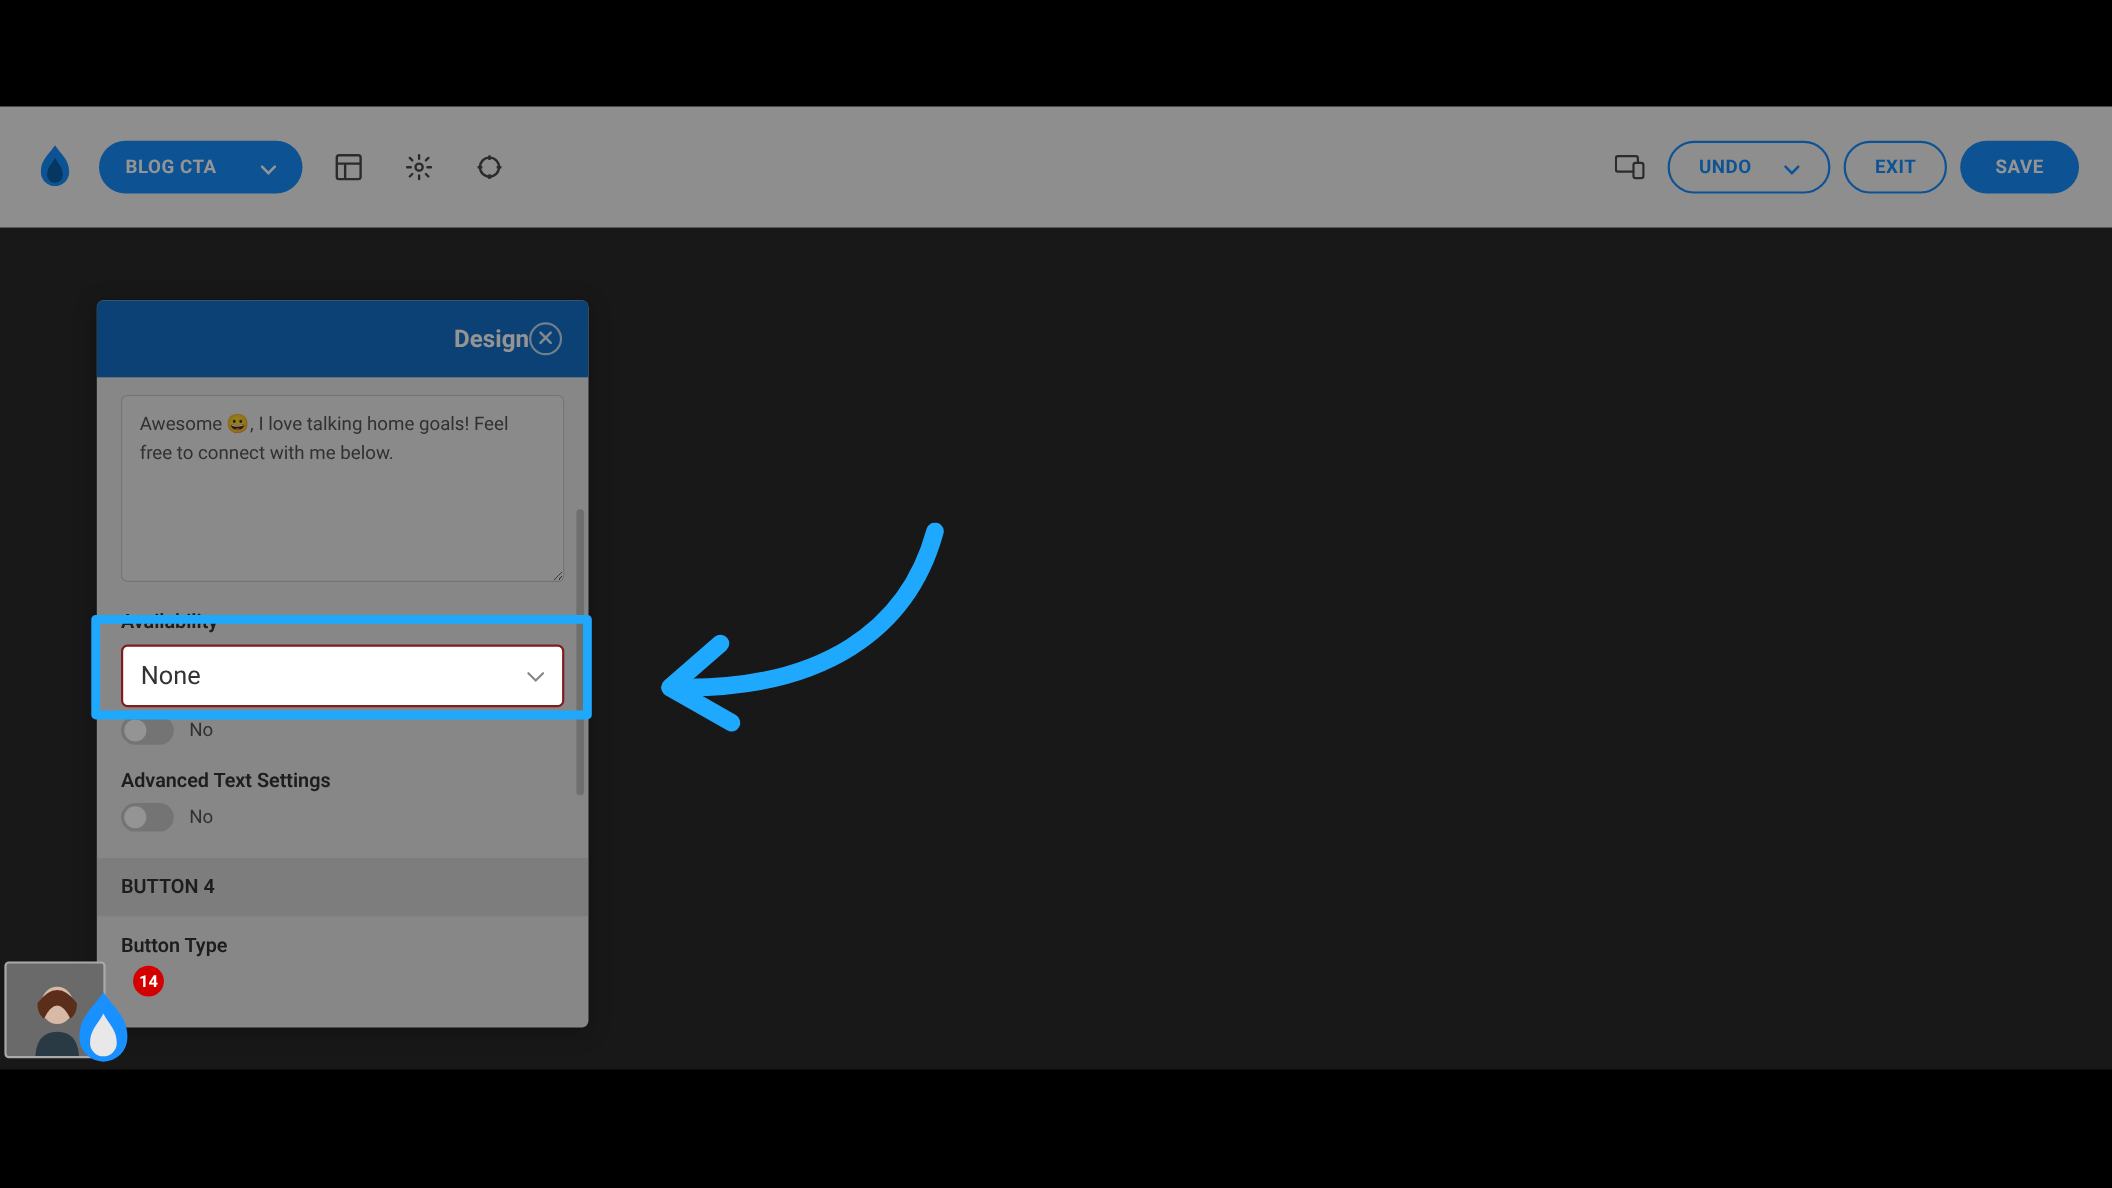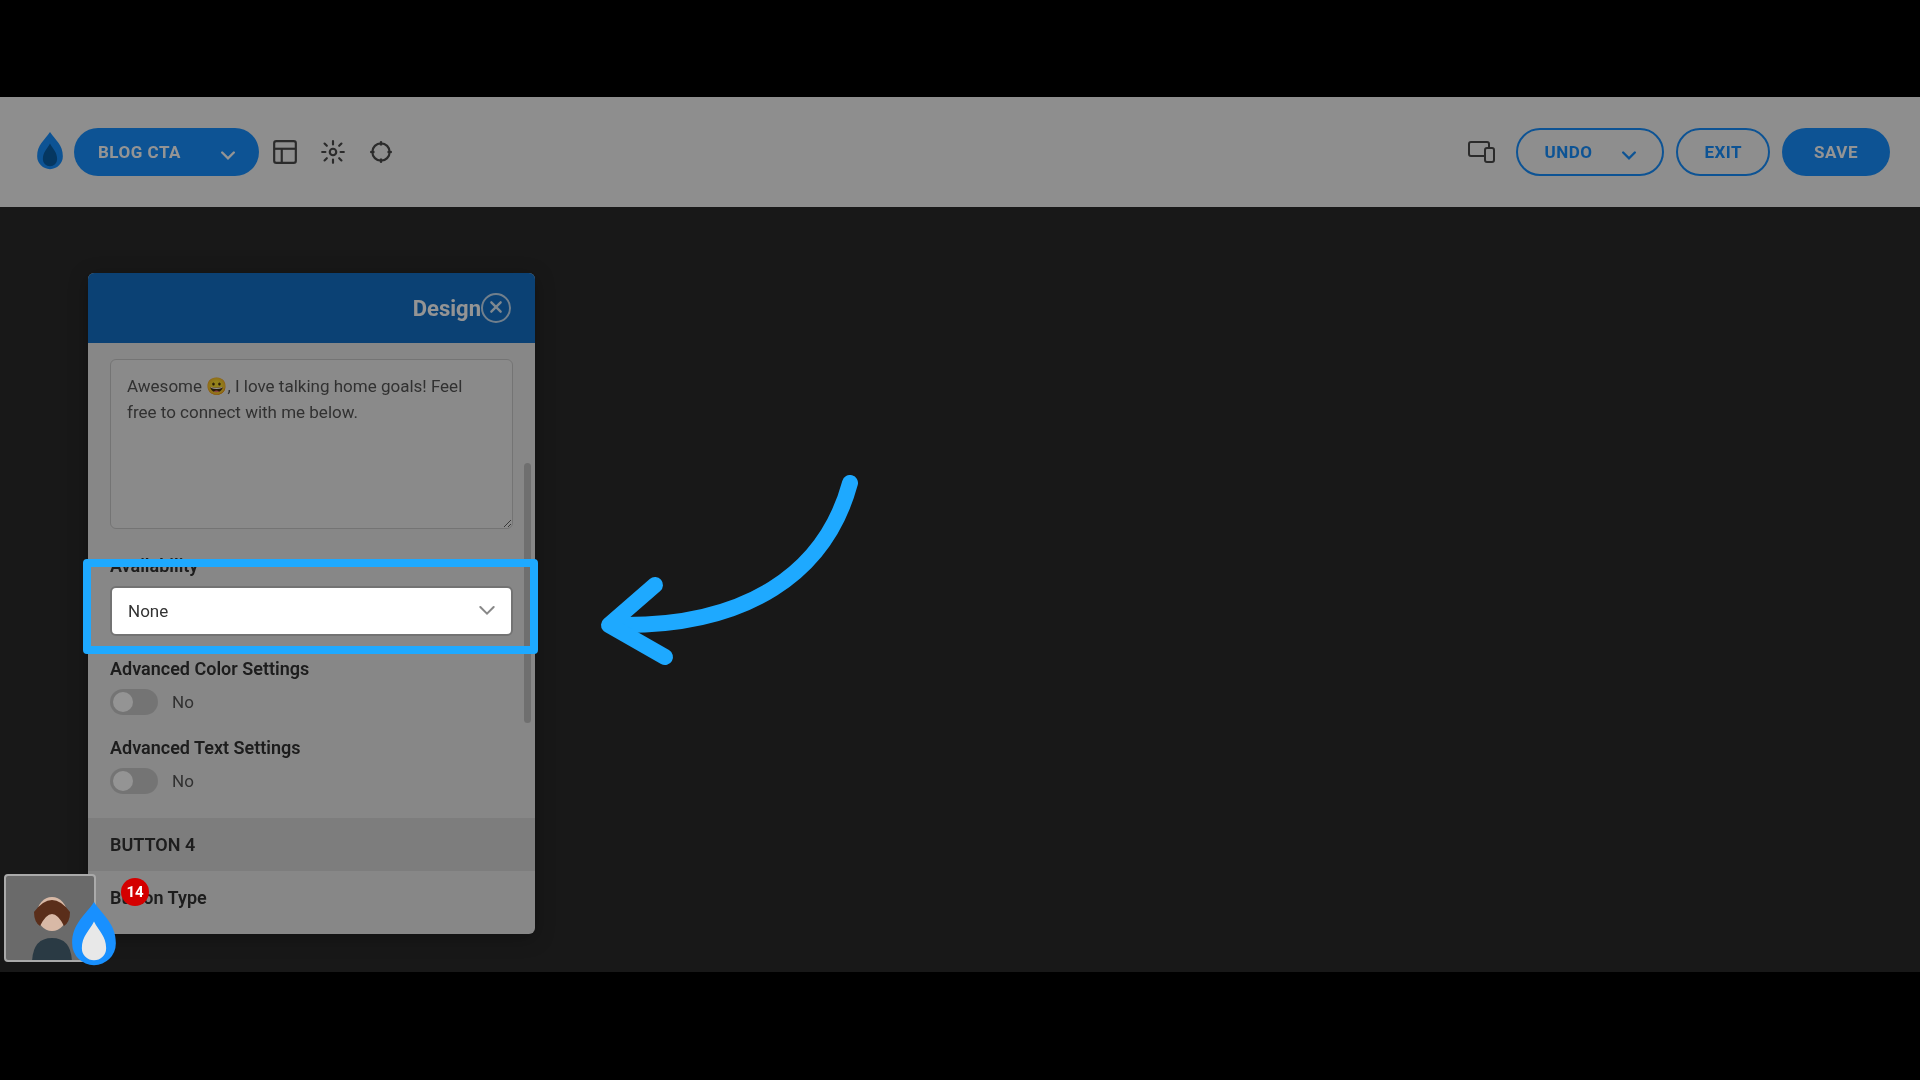--- a/index.html
+++ b/index.html
@@ -20,21 +20,21 @@
   background: #2a2a2a;
 }
 .toolbar {
   height: 110px;
   background: #f5f5f5;
   display: flex;
   align-items: center;
   padding: 0 30px;
   justify-content: space-between;
 }
-.toolbar-left { display: flex; align-items: center; gap: 4px; }
+.toolbar-left { display: flex; align-items: center; gap: 20px; }
 .toolbar-right { display: flex; align-items: center; gap: 12px; }
 .logo {
   width: 40px; height: 40px;
   display: flex; align-items: center; justify-content: center;
 }
 .logo svg { width: 36px; height: 40px; }
 .dropdown-pill {
   background: #1890ff;
   color: #fff;
   border-radius: 28px;
@@ -145,25 +145,25 @@
   font-weight: 600;
   color: #333;
   margin-top: 22px;
   margin-bottom: 10px;
 }
 .select-wrap {
   position: relative;
 }
 .select-display {
   width: 100%;
-  border: 2px solid #737373;
+  border: 2px solid #7f1d1d;
   border-radius: 6px;
   background: #fff;
   padding: 13px 16px;
-  font-size: 17px;
+  font-size: 23px;
   color: #333;
   display: flex;
   justify-content: space-between;
   align-items: center;
   cursor: pointer;
   gap: 12px;
 }
 .highlight-box {
   position: absolute;
   border: 8px solid #1ea9ff;
@@ -352,21 +352,20 @@
               <span>None</span>
               <span>
                 <svg viewBox="0 0 12 8" width="16" height="12">
                     <path d="M1 1 L6 6 L11 1" stroke="#888" stroke-width="1.5" fill="none" stroke-linecap="round"></path>
                   </svg>
               </span>
             </div>
           </div>
         </div>
 
-        <div class="field-label">Advanced Color Settings</div>
         <div class="toggle-row">
           <div class="toggle">
               <div class="toggle-knob"></div>
             </div>
           <div class="toggle-label">No</div>
         </div>
 
         <div class="field-label">Advanced Text Settings</div>
         <div class="toggle-row">
           <div class="toggle">

